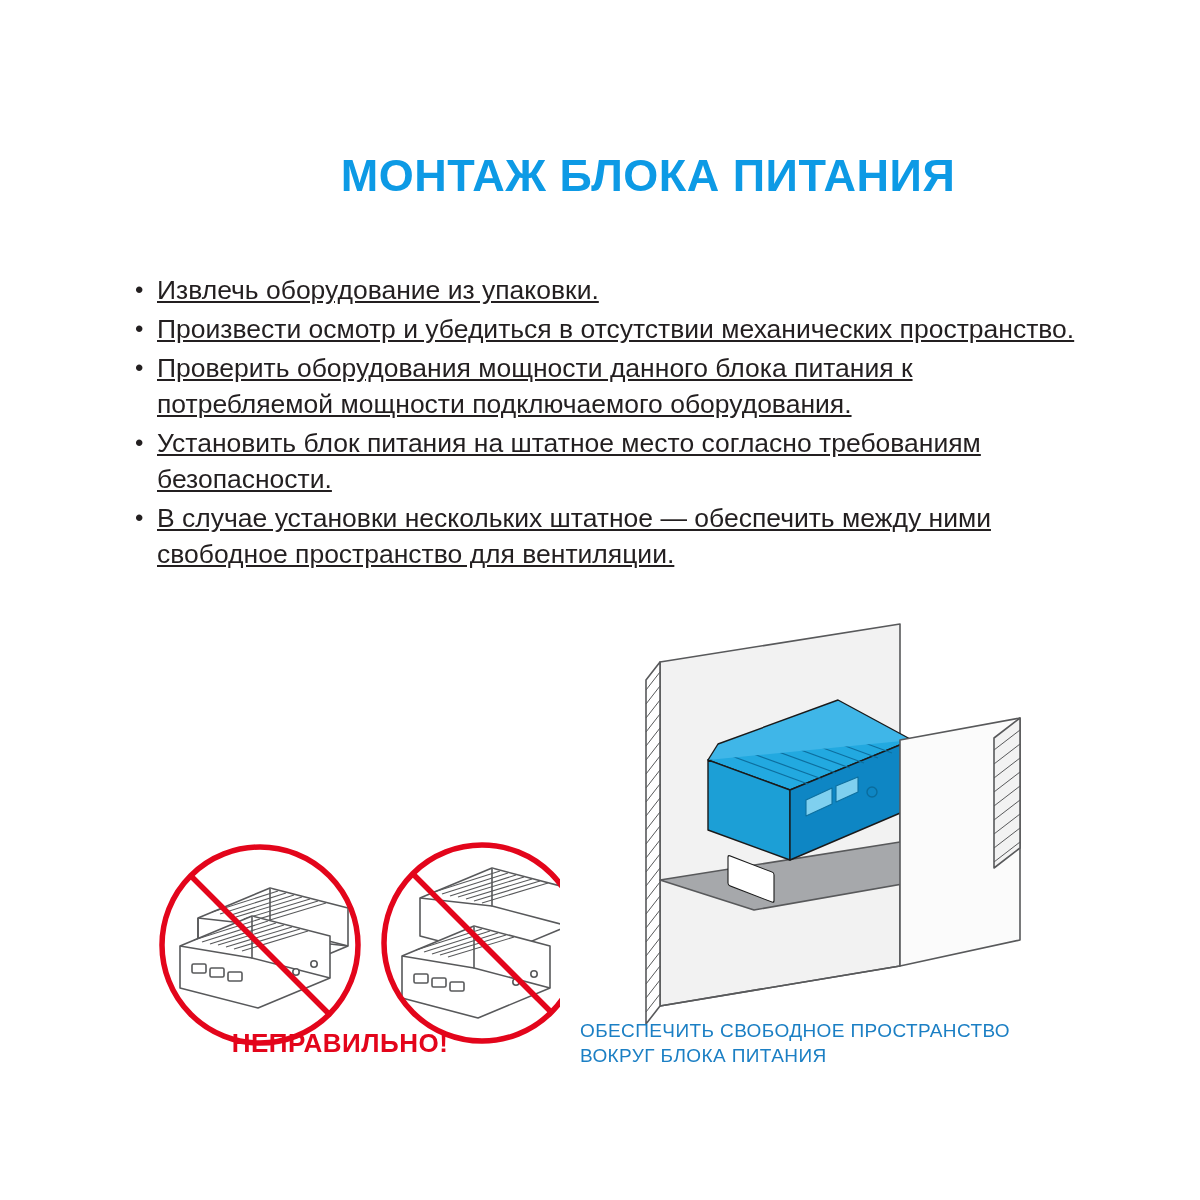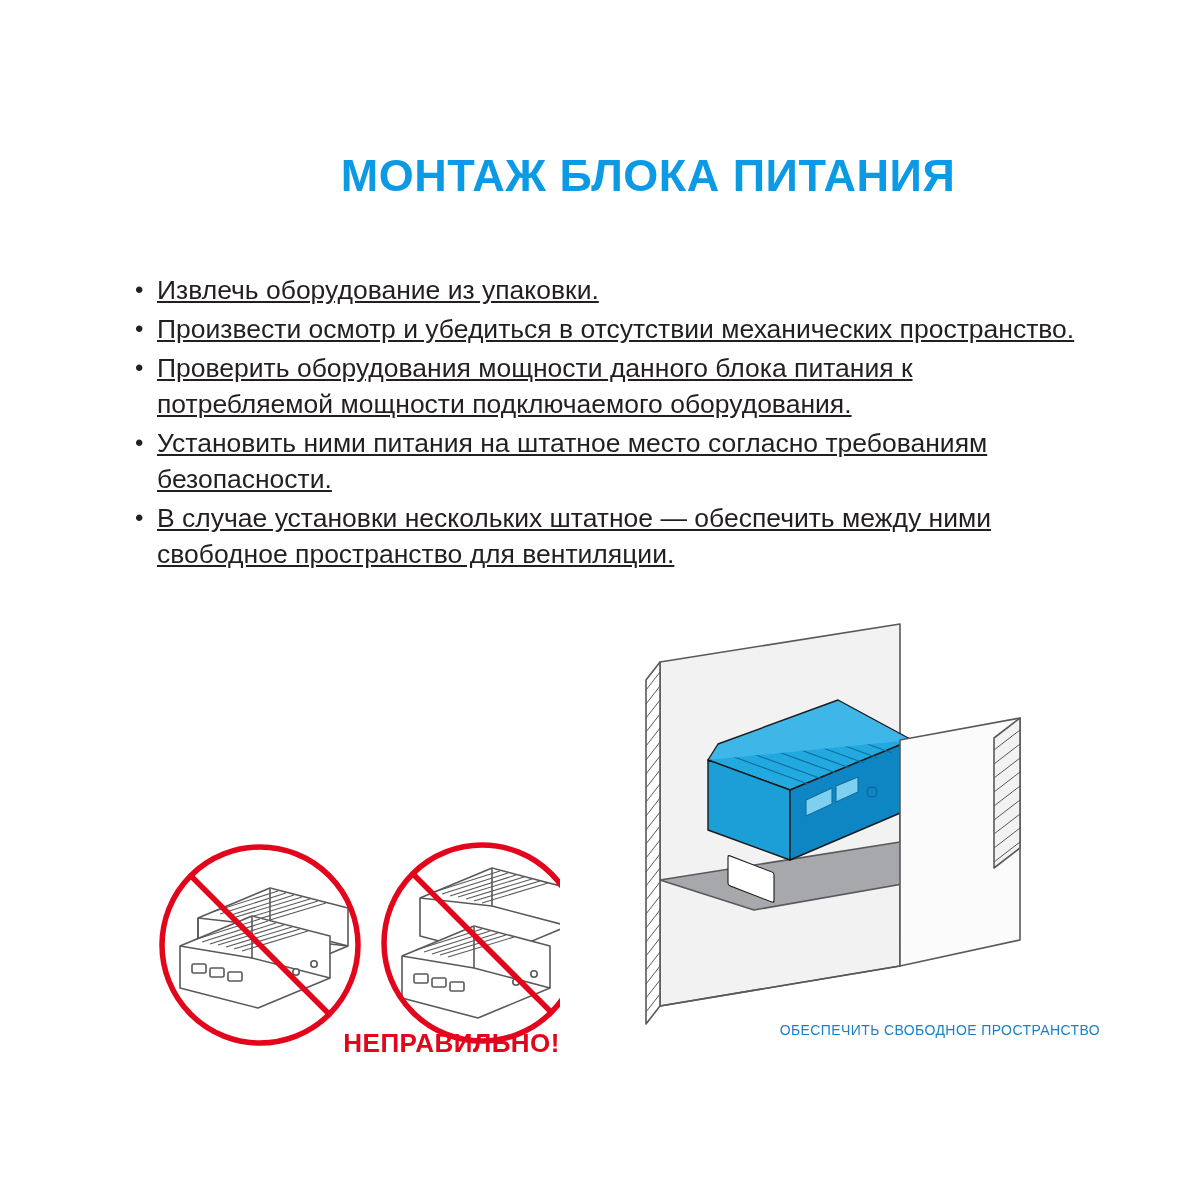--- a/index.html
+++ b/index.html
@@ -76,43 +76,43 @@
     left: 120px;
     top: 140px;
     width: 440px;
     height: 340px;
   }
   .wrong-caption {
     position: absolute;
     left: 120px;
     top: 428px;
     width: 440px;
-    text-align: right;
+    text-align: center;
     color: #e3051b;
     font-weight: bold;
     font-size: 26px;
     letter-spacing: 0.5px;
   }
 
   
   .right-group {
     position: absolute;
     left: 600px;
     top: 10px;
     width: 480px;
     height: 420px;
   }
   .right-caption {
     position: absolute;
     left: 580px;
     top: 418px;
     width: 520px;
-    text-align: right;
+    text-align: left;
     color: #1b7fc4;
-    font-size: 14px;
+    font-size: 19px;
     line-height: 25px;
     letter-spacing: 0.4px;
   }
 
   svg { display: block; }
 </style>
 </head>
 <body>
 
 <div class="page">
@@ -127,21 +127,21 @@
     <div class="bullet-row">
       <span class="bullet-dot">•</span>
       <span class="bullet-text">Произвести осмотр и убедиться в отсутствии механических пространство.</span>
     </div>
     <div class="bullet-row">
       <span class="bullet-dot">•</span>
       <span class="bullet-text">Проверить оборудования мощности данного блока питания к потребляемой мощности подключаемого оборудования.</span>
     </div>
     <div class="bullet-row">
       <span class="bullet-dot">•</span>
-      <span class="bullet-text">Установить ними питания на штатное место согласно требованиям безопасности.</span>
+      <span class="bullet-text">Установить блок питания на штатное место согласно требованиям безопасности.</span>
     </div>
     <div class="bullet-row">
       <span class="bullet-dot">•</span>
       <span class="bullet-text">В случае установки нескольких штатное — обеспечить между ними свободное пространство для вентиляции.</span>
     </div>
   </div>
 
   <div class="bottom">
 
     <div class="wrong-group">
@@ -318,16 +318,17 @@
         </g>
 
         <g stroke="#58595b" stroke-width="1.2" fill="none">
           <path d="M60 396 L300 356" stroke-width="1.6"></path>
         </g>
       </svg>
     </div>
 
     <div class="right-caption">
       <div>ОБЕСПЕЧИТЬ СВОБОДНОЕ ПРОСТРАНСТВО</div>
+      <div>ВОКРУГ БЛОКА ПИТАНИЯ</div>
     </div>
 
   </div>
 </div>
 
 </body></html>

